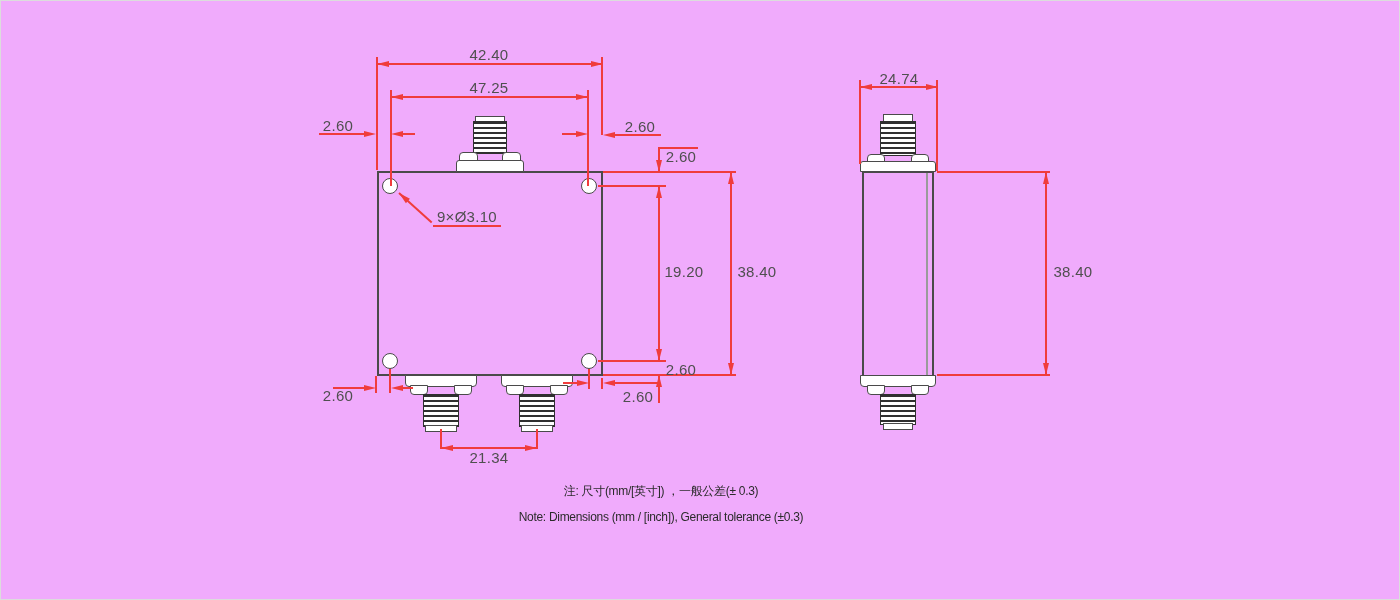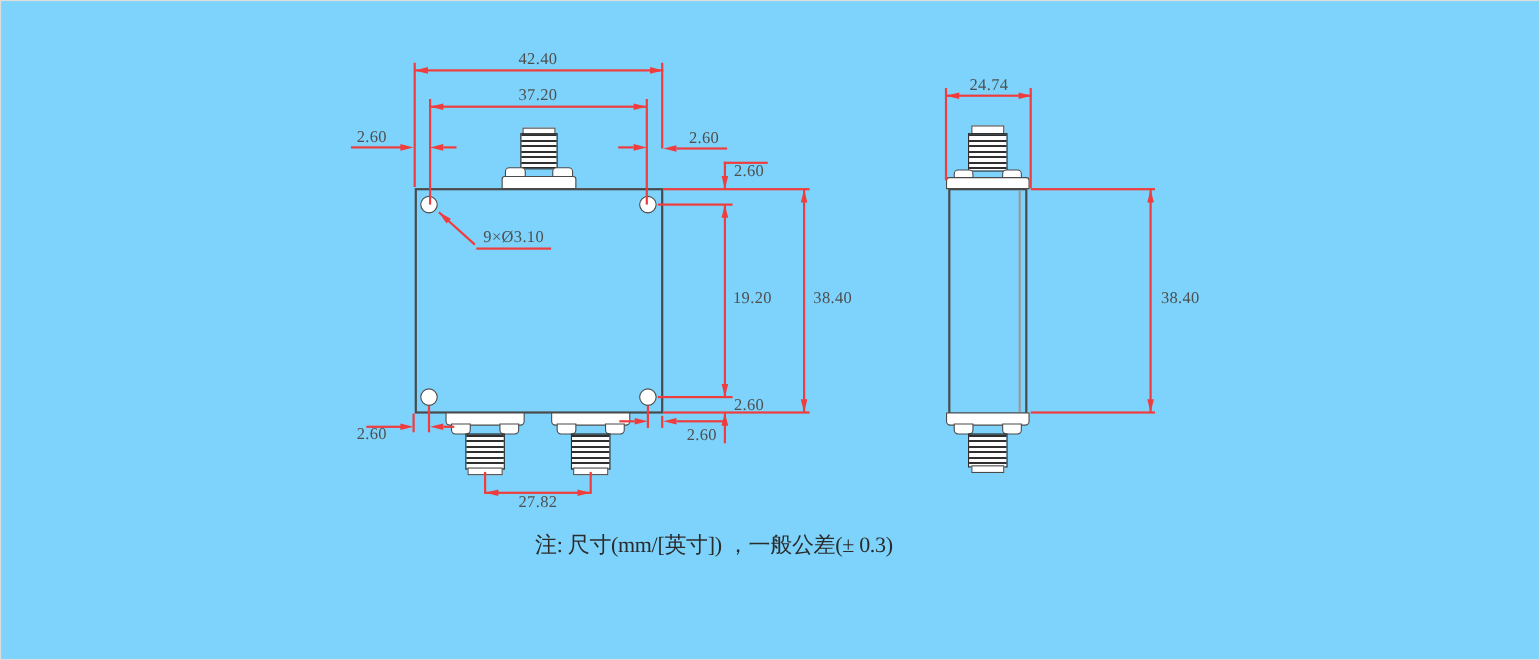--- a/index.html
+++ b/index.html
@@ -1,22 +1,22 @@
 <!DOCTYPE html>
 <html style="--red: #f03c3c; --ink: #4a4a4a; --txt: #4f4f4f; --note: #2b2b2b;"><head>
 <meta charset="utf-8">
 <style>
   :root{
     --red:#f03c3c; --ink:#4a4a4a; --txt:#4f4f4f; --note:#2b2b2b;
   }
   html,body{margin:0;padding:0;background:#fff;}
   #canvas{
-    position:relative;width:1400px;height:600px;background:#7dd3fc;
+    position:relative;width:1400px;height:600px;background:#f0abfc;
     border:1px solid #dcdcdc;box-sizing:border-box;overflow:hidden;
-    font-family:Liberation Serif, serif;
+    font-family:Liberation Sans, sans-serif;
   }
   #canvas *{box-sizing:border-box;}
   
   .hl{position:absolute;height:2px;background:var(--red);}
   .vl{position:absolute;width:2px;background:var(--red);}
   
   .part{position:absolute;border:2px solid var(--ink);background:#fff;}
   .thin{border-width:1.5px;}
   .box{position:absolute;border:2px solid var(--ink);background:transparent;}
   .hole{position:absolute;width:16px;height:16px;border:1.5px solid var(--ink);
@@ -26,22 +26,22 @@
   .gv{position:absolute;width:1.5px;background:#9a9a9a;}
   
   .arr{position:absolute;width:0;height:0;}
   .ar{border-top:3px solid transparent;border-bottom:3px solid transparent;border-left:12px solid var(--red);}
   .al{border-top:3px solid transparent;border-bottom:3px solid transparent;border-right:12px solid var(--red);}
   .au{border-left:3px solid transparent;border-right:3px solid transparent;border-bottom:12px solid var(--red);}
   .ad{border-left:3px solid transparent;border-right:3px solid transparent;border-top:12px solid var(--red);}
   
   .dim{position:absolute;font-size:15px;line-height:1;color:var(--txt);
        text-align:center;white-space:nowrap;letter-spacing:.3px;}
-  .note{position:absolute;left:0;width:1296px;text-align:center;color:var(--note);
-        font-size:20px;line-height:1.2;white-space:nowrap;letter-spacing:-0.3px;}
+  .note{position:absolute;left:12px;width:1296px;text-align:center;color:var(--note);
+        font-size:12px;line-height:1.2;white-space:nowrap;letter-spacing:-0.3px;}
 </style>
 </head>
 <body>
 
 <div id="canvas">
 
   <div>
 
     <div class="box" style="left:376px;top:170px;width:226px;height:205px;"></div>
 
@@ -104,21 +104,21 @@
     <div class="vl" style="left:600px;top:56px;height:78px;"></div>
     <div class="dim" style="left:460px;top:46px;width:56px;">42.40</div>
   </div>
 
   <div>
     <div class="hl" style="left:390px;top:95px;width:197px;"></div>
     <div class="arr al" style="left:390px;top:93px;"></div>
     <div class="arr ar" style="left:575px;top:93px;"></div>
     <div class="vl" style="left:389px;top:89px;height:96px;"></div>
     <div class="vl" style="left:586px;top:89px;height:96px;"></div>
-    <div class="dim" style="left:460px;top:79px;width:56px;">37.20</div>
+    <div class="dim" style="left:460px;top:79px;width:56px;">47.25</div>
   </div>
 
   <div>
     <div class="dim" style="left:316px;top:117px;width:42px;">2.60</div>
     <div class="hl" style="left:318px;top:132px;width:46px;"></div>
     <div class="arr ar" style="left:363px;top:130px;"></div>
     <div class="arr al" style="left:390px;top:130px;"></div>
     <div class="hl" style="left:402px;top:132px;width:12px;"></div>
   </div>
 
@@ -187,21 +187,21 @@
     <div class="vl" style="left:374px;top:375px;height:17px;"></div>
     <div class="vl" style="left:388px;top:368px;height:24px;"></div>
   </div>
 
   <div>
     <div class="vl" style="left:439px;top:428px;height:20px;"></div>
     <div class="vl" style="left:535px;top:428px;height:20px;"></div>
     <div class="hl" style="left:440px;top:446px;width:96px;"></div>
     <div class="arr al" style="left:440px;top:444px;"></div>
     <div class="arr ar" style="left:524px;top:444px;"></div>
-    <div class="dim" style="left:460px;top:449px;width:56px;">27.82</div>
+    <div class="dim" style="left:460px;top:449px;width:56px;">21.34</div>
   </div>
 
   <div>
     <div class="hl" style="left:859px;top:85px;width:78px;"></div>
     <div class="arr al" style="left:859px;top:83px;"></div>
     <div class="arr ar" style="left:925px;top:83px;"></div>
     <div class="vl" style="left:858px;top:79px;height:84px;"></div>
     <div class="vl" style="left:935px;top:79px;height:91px;"></div>
     <div class="dim" style="left:872px;top:70px;width:52px;">24.74</div>
   </div>
@@ -209,14 +209,15 @@
   <div>
     <div class="hl" style="left:936px;top:170px;width:113px;"></div>
     <div class="hl" style="left:936px;top:373px;width:113px;"></div>
     <div class="vl" style="left:1044px;top:171px;height:203px;"></div>
     <div class="arr au" style="left:1042px;top:171px;"></div>
     <div class="arr ad" style="left:1042px;top:362px;"></div>
     <div class="dim" style="left:1046px;top:263px;width:52px;">38.40</div>
   </div>
 
   <div class="note" style="top:483px;">注: 尺寸(mm/[英寸]) ，一般公差(± 0.3)</div>
+  <div class="note" style="top:509px;">Note: Dimensions (mm / [inch]), General tolerance (±0.3)</div>
 
 </div>
 
 </body></html>

